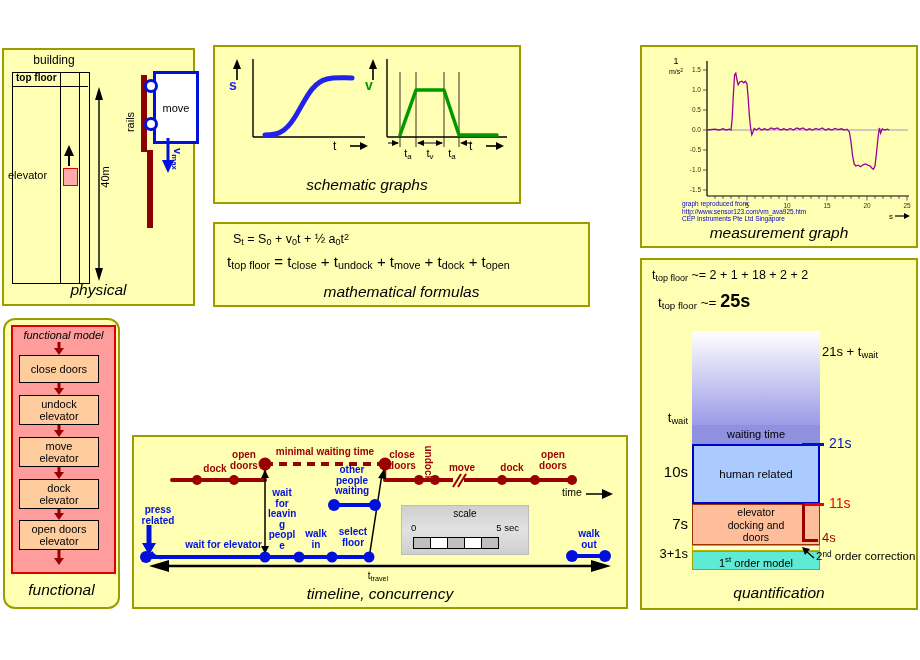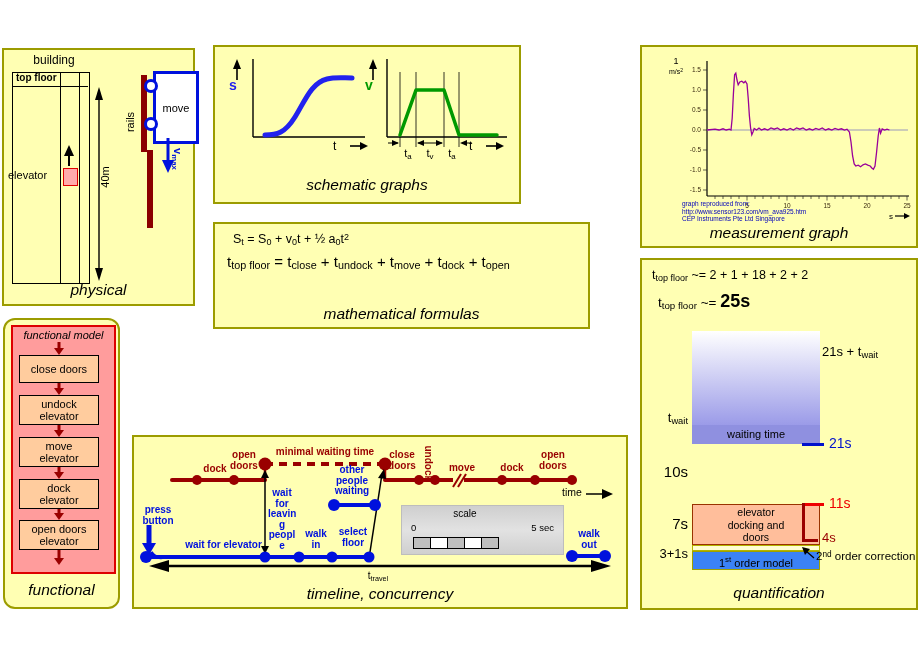--- a/index.html
+++ b/index.html
@@ -18,21 +18,21 @@
   .elevator{position:absolute;background:#FFABAB;border:1px solid #E00000;}
   .railbar{position:absolute;background:#8B0000;}
   .cage{position:absolute;background:#fff;border:3px solid #0011DD;display:flex;align-items:center;justify-content:center;font-size:11px;}
   .wheel{position:absolute;width:8px;height:8px;border:3px solid #0011DD;background:#fff;border-radius:50%;}
   .rot-ccw{transform:rotate(-90deg);}
   .rot-cw{transform:rotate(90deg);}
   
   .tl{font-size:10px;font-weight:bold;line-height:10.5px;text-align:center;position:absolute;z-index:2;}
   .mar{color:#990000;}
   .blu{color:#0011DD;}
-  .scalebox{position:absolute;background:linear-gradient(#cfcfcf,#e2e2e2,#cfcfcf);border:1px solid #bdbdbd;z-index:2;padding-left:35px;}
+  .scalebox{position:absolute;background:linear-gradient(#cfcfcf,#e2e2e2,#cfcfcf);border:1px solid #bdbdbd;z-index:2;}
   .rcell{display:inline-block;width:16px;height:10px;border:1px solid #000;border-left-width:0;vertical-align:top;}
   .rcell:first-child{border-left-width:1px;}
   
   .fcontainer{position:absolute;background:#FF9C9C;border:2px solid #DD0000;box-sizing:border-box;}
   .step{position:absolute;left:14px;width:80px;background:#FFCC9E;border:1px solid #000;box-sizing:border-box;
         display:flex;align-items:center;justify-content:center;text-align:center;font-size:11px;line-height:12.5px;}
   
   .bar-seg{position:absolute;left:50px;width:128px;box-sizing:border-box;text-align:center;}
   .qleft{position:absolute;left:0;width:46px;text-align:right;}
   .qtick{position:absolute;height:3px;}
@@ -120,21 +120,21 @@
     <div class="abs" style="left:14px;top:30px;font-size:14px;font-weight:bold;color:#2222EE;">s</div>
     <div class="abs" style="left:118px;top:92px;font-size:12px;">t</div>
     <div class="abs" style="left:150px;top:30px;font-size:14px;font-weight:bold;color:#009900;">v</div>
     <div class="abs" style="left:183px;top:100px;width:20px;text-align:center;font-size:11px;">t<sub>a</sub></div>
     <div class="abs" style="left:205px;top:100px;width:20px;text-align:center;font-size:11px;">t<sub>v</sub></div>
     <div class="abs" style="left:227px;top:100px;width:20px;text-align:center;font-size:11px;">t<sub>a</sub></div>
     <div class="abs" style="left:254px;top:92px;font-size:12px;">t</div>
     <div class="caption" style="bottom:8px;">schematic graphs</div>
   </div>
 
-  <div class="panel" style="left:213px;top:222px;width:377px;height:107px;padding-left:10px;">
+  <div class="panel" style="left:213px;top:222px;width:377px;height:85px;padding-left:10px;">
     <div class="abs" style="left:18px;top:8px;font-size:12.5px;">S<sub>t</sub> = S<sub>0</sub> + v<sub>0</sub>t + ½ a<sub>0</sub>t<sup>2</sup></div>
     <div class="abs" style="left:12px;top:29px;font-size:15px;">t<sub>top floor</sub> = t<sub>close</sub> + t<sub>undock</sub> + t<sub>move</sub> + t<sub>dock</sub> + t<sub>open</sub></div>
     <div class="caption" style="bottom:4px;">mathematical formulas</div>
   </div>
 
   <div class="panel" style="left:640px;top:45px;width:278px;height:203px;">
     <svg id="meas-svg" width="274" height="199">
       <line x1="65" y1="14" x2="65" y2="149" stroke="#000" stroke-width="1.2"></line>
       <line x1="65" y1="149" x2="267" y2="149" stroke="#000" stroke-width="1.2"></line>
       <line x1="65" y1="83" x2="266" y2="83" stroke="#9999BB" stroke-width="1"></line>
@@ -293,21 +293,21 @@
     <div class="tl mar" style="left:136px;top:10px;width:110px;">minimal waiting time</div>
     <div class="tl mar pre" style="left:250px;top:13px;width:36px;">close
 doors</div>
     <div class="tl mar rot-cw" style="left:278px;top:18px;width:30px;height:11px;">undock</div>
     <div class="tl mar" style="left:308px;top:26px;width:40px;">move</div>
     <div class="tl mar" style="left:358px;top:26px;width:40px;">dock</div>
     <div class="tl mar pre" style="left:402px;top:13px;width:34px;">open
 doors</div>
     <div class="tl" style="left:424px;top:50px;width:28px;font-weight:normal;font-size:10.5px;">time</div>
     <div class="tl blu pre" style="left:2px;top:68px;width:44px;">press
-button</div>
+related</div>
     <div class="tl blu" style="left:42px;top:103px;width:95px;">wait for elevator</div>
     <div class="tl blu pre" style="left:134px;top:51px;width:28px;">wait
 for
 leavin
 g
 peopl
 e</div>
     <div class="tl blu pre" style="left:166px;top:92px;width:32px;">walk
 in</div>
     <div class="tl blu pre" style="left:199px;top:90px;width:40px;">select
@@ -329,25 +329,26 @@
     <div class="caption" style="bottom:4px;">timeline, concurrency</div>
   </div>
 
   <div class="panel" style="left:640px;top:258px;width:278px;height:352px;">
     <div class="abs" style="left:10px;top:8px;font-size:12.5px;">t<sub>top floor</sub> ~= 2 + 1 + 18 + 2 + 2</div>
     <div class="abs" style="left:16px;top:31px;font-size:13.5px;">
       <span>t<sub>top floor</sub> ~= </span><span style="font-size:18px;font-weight:bold;">25s</span>
     </div>
     <div class="bar-seg" style="top:71px;height:94px;background:linear-gradient(#FFFFFF,#9B9BE8);"></div>
     <div class="bar-seg" style="top:165px;height:19px;background:#8F90E0;font-size:11px;line-height:19px;">waiting time</div>
+    <div class="bar-seg" style="top:184px;height:60px;background:#ABCBFF;border:2px solid #0000CC;font-size:11.5px;line-height:56px;">human related</div>
     <div class="bar-seg pre" style="top:244px;height:41px;background:#FFBE9B;border:1px solid #993300;font-size:10.5px;line-height:12.5px;padding-top:1px;">elevator
 docking and
 doors</div>
     <div class="bar-seg" style="top:285px;height:6px;background:#FFFFD2;border:1px solid #B5B500;"></div>
-    <div class="bar-seg" style="top:291px;height:19px;background:#3b82f6;border:1px solid #A0A000;font-size:11px;line-height:16px;">1<sup>st</sup> order model</div>
+    <div class="bar-seg" style="top:291px;height:19px;background:#5eead4;border:1px solid #A0A000;font-size:11px;line-height:16px;">1<sup>st</sup> order model</div>
     <div class="qleft" style="top:150px;font-size:13px;">t<sub>wait</sub></div>
     <div class="qleft" style="top:203px;font-size:15px;">10s</div>
     <div class="qleft" style="top:255px;font-size:15px;">7s</div>
     <div class="qleft" style="top:286px;font-size:13px;">3+1s</div>
     <div class="abs" style="left:180px;top:84px;font-size:13px;">21s + t<sub>wait</sub></div>
     <div class="qtick" style="left:160px;top:183px;width:22px;background:#0011CC;"></div>
     <div class="abs" style="left:187px;top:175px;font-size:14px;color:#0011CC;">21s</div>
     <div class="qtick" style="left:160px;top:243px;width:22px;background:#EE0000;"></div>
     <div class="abs" style="left:187px;top:235px;font-size:14px;color:#EE0000;">11s</div>
     <div class="qtick" style="left:160px;top:279px;width:16px;background:#990000;"></div>

